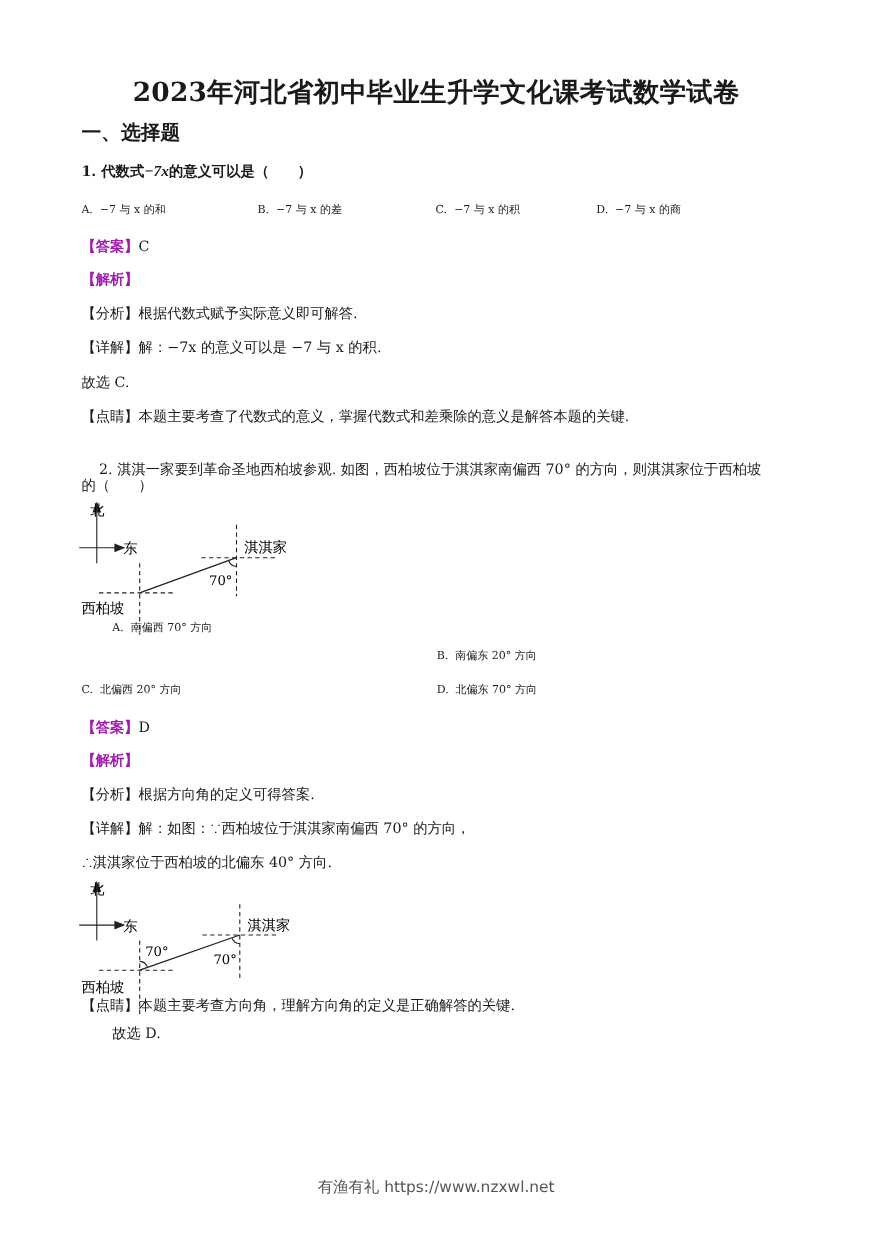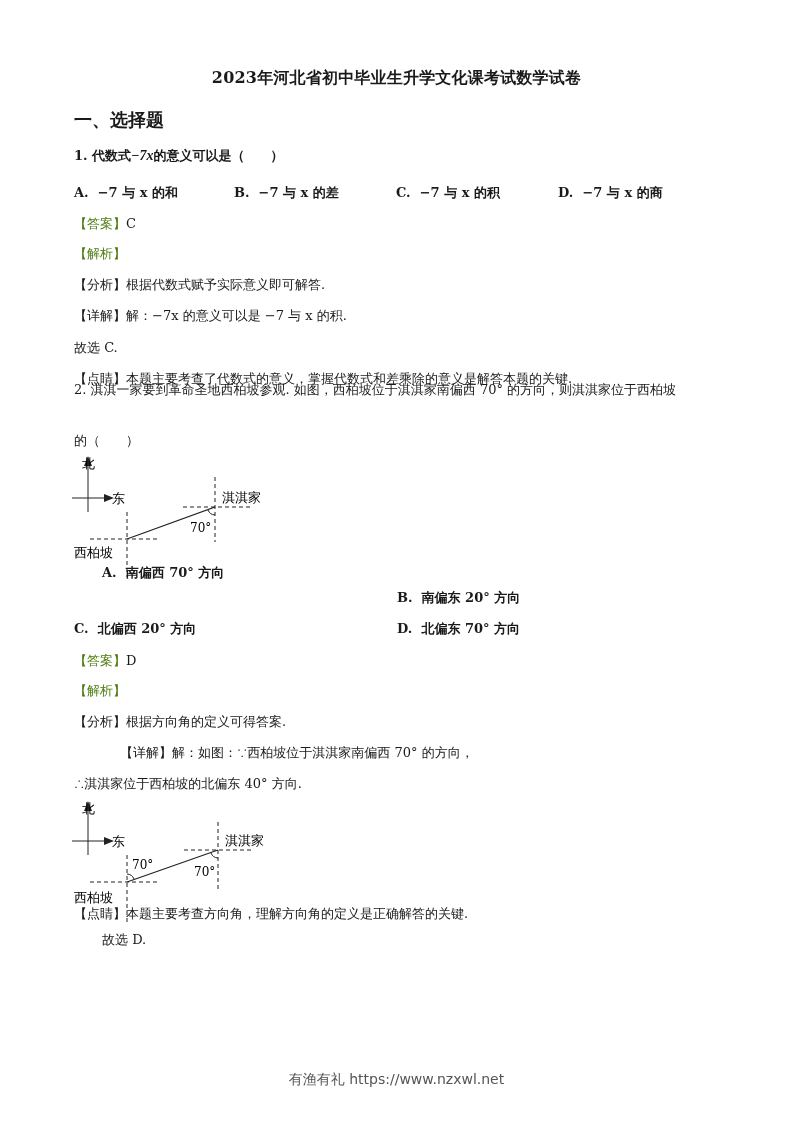--- a/index.html
+++ b/index.html
@@ -1,49 +1,49 @@
 <!DOCTYPE html>
 <html><head>
 <meta charset="utf-8">
 <style>
   html, body { margin: 0; padding: 0; background: #ffffff; }
   body { width: 793px; height: 1122px; position: relative; overflow: hidden;
          font-family: "DejaVu Serif", "Liberation Serif", serif; color: #1a1a1a; }
   .abs { position: absolute; }
-  .title { left: 0; width: 793px; top: 68px; text-align: center; font-size: 16px; font-weight: bold; letter-spacing: 0.2px; }
+  .title { left: 0; width: 793px; top: 68px; text-align: center; font-size: 24px; font-weight: bold; letter-spacing: 0.2px; }
   .section { left: 74px; top: 108px; font-size: 18px; font-weight: bold; }
   .line { left: 74px; font-size: 13px; white-space: nowrap; }
-  .opt { font-size: 13px; white-space: nowrap; font-weight: bold; }
-  .tag { color: #4d7c0f; }
+  .opt { font-size: 10px; white-space: nowrap; }
+  .tag { color: #a21caf; font-weight: bold; }
   .math { font-family: "Liberation Serif", serif; font-style: italic; font-size: 14px; }
   .footer { left: 0; width: 793px; top: 1071px; text-align: center; font-family: "DejaVu Sans", sans-serif; font-size: 14px; color: #555; }
   svg text { font-family: "DejaVu Serif", serif; }
 </style>
 </head>
 <body>
 
 <div class="abs title">2023年河北省初中毕业生升学文化课考试数学试卷</div>
 <div class="abs section">一、选择题</div>
 
 <div class="abs line" style="top:147px;font-weight:bold;">
   <span>1. 代数式</span><span class="math">−7x</span><span>的意义可以是（　　）</span>
 </div>
 <div class="abs opt" style="left:74px; top:184px;"><span>A.</span>&nbsp;&nbsp;<span>−7 与 x 的和</span></div>
 <div class="abs opt" style="left:234px; top:184px;"><span>B.</span>&nbsp;&nbsp;<span>−7 与 x 的差</span></div>
 <div class="abs opt" style="left:396px; top:184px;"><span>C.</span>&nbsp;&nbsp;<span>−7 与 x 的积</span></div>
-<div class="abs opt" style="left:558px; top:184px;"><span>D.</span>&nbsp;&nbsp;<span>−7 与 x 的商</span></div>
+<div class="abs opt" style="left:542px; top:184px;"><span>D.</span>&nbsp;&nbsp;<span>−7 与 x 的商</span></div>
 
 <div class="abs line" style="top:215px;"><span class="tag">【答案】</span><span>C</span></div>
 <div class="abs line" style="top:245px;"><span class="tag">【解析】</span></div>
 <div class="abs line" style="top:276px;"><span>【分析】</span><span>根据代数式赋予实际意义即可解答.</span></div>
 <div class="abs line" style="top:307px;"><span>【详解】</span><span>解：−7x 的意义可以是 −7 与 x 的积.</span></div>
 <div class="abs line" style="top:339px;">故选 C.</div>
 <div class="abs line" style="top:370px;"><span>【点睛】</span><span>本题主要考查了代数式的意义，掌握代数式和差乘除的意义是解答本题的关键.</span></div>
 
-<div class="abs line" style="top:381px;">2. 淇淇一家要到革命圣地西柏坡参观. 如图，西柏坡位于淇淇家南偏西 70° 的方向，则淇淇家位于西柏坡</div>
+<div class="abs line" style="top:418px;margin-left:16px;">2. 淇淇一家要到革命圣地西柏坡参观. 如图，西柏坡位于淇淇家南偏西 70° 的方向，则淇淇家位于西柏坡</div>
 <div class="abs line" style="top:432px;">的（　　）</div>
 
 <svg class="abs" style="left:60px; top:452px;" width="240" height="130">
   <g stroke="#222" fill="none" stroke-width="1">
     <line x1="28" y1="10" x2="28" y2="60"></line>
     <line x1="12" y1="46" x2="48" y2="46"></line>
     <line x1="67" y1="60" x2="67" y2="125" stroke-dasharray="4,3"></line>
     <line x1="30" y1="87" x2="98" y2="87" stroke-dasharray="4,3"></line>
     <line x1="155" y1="25" x2="155" y2="90" stroke-dasharray="4,3"></line>
     <line x1="123" y1="55" x2="190" y2="55" stroke-dasharray="4,3"></line>
@@ -60,21 +60,21 @@
 </svg>
 
 <div class="abs opt" style="left:74px; top:564px;margin-left:28px;"><span>A.</span>&nbsp;&nbsp;<span>南偏西 70° 方向</span></div>
 <div class="abs opt" style="left:397px; top:589px;"><span>B.</span>&nbsp;&nbsp;<span>南偏东 20° 方向</span></div>
 <div class="abs opt" style="left:74px; top:620px;"><span>C.</span>&nbsp;&nbsp;<span>北偏西 20° 方向</span></div>
 <div class="abs opt" style="left:397px; top:620px;"><span>D.</span>&nbsp;&nbsp;<span>北偏东 70° 方向</span></div>
 
 <div class="abs line" style="top:652px;"><span class="tag">【答案】</span><span>D</span></div>
 <div class="abs line" style="top:682px;"><span class="tag">【解析】</span></div>
 <div class="abs line" style="top:713px;"><span>【分析】</span><span>根据方向角的定义可得答案.</span></div>
-<div class="abs line" style="top:744px;margin-left:46px;"><span>【详解】</span><span>解：如图：∵西柏坡位于淇淇家南偏西 70° 的方向，</span></div>
+<div class="abs line" style="top:744px;"><span>【详解】</span><span>解：如图：∵西柏坡位于淇淇家南偏西 70° 的方向，</span></div>
 <div class="abs line" style="top:775px;">∴淇淇家位于西柏坡的北偏东 40° 方向.</div>
 
 <svg class="abs" style="left:60px; top:797px;" width="260" height="130">
   <g stroke="#222" fill="none" stroke-width="1">
     <line x1="28" y1="10" x2="28" y2="58"></line>
     <line x1="12" y1="44" x2="48" y2="44"></line>
     <line x1="67" y1="58" x2="67" y2="125" stroke-dasharray="4,3"></line>
     <line x1="30" y1="85" x2="98" y2="85" stroke-dasharray="4,3"></line>
     <line x1="158" y1="25" x2="158" y2="92" stroke-dasharray="4,3"></line>
     <line x1="124" y1="53" x2="192" y2="53" stroke-dasharray="4,3"></line>

